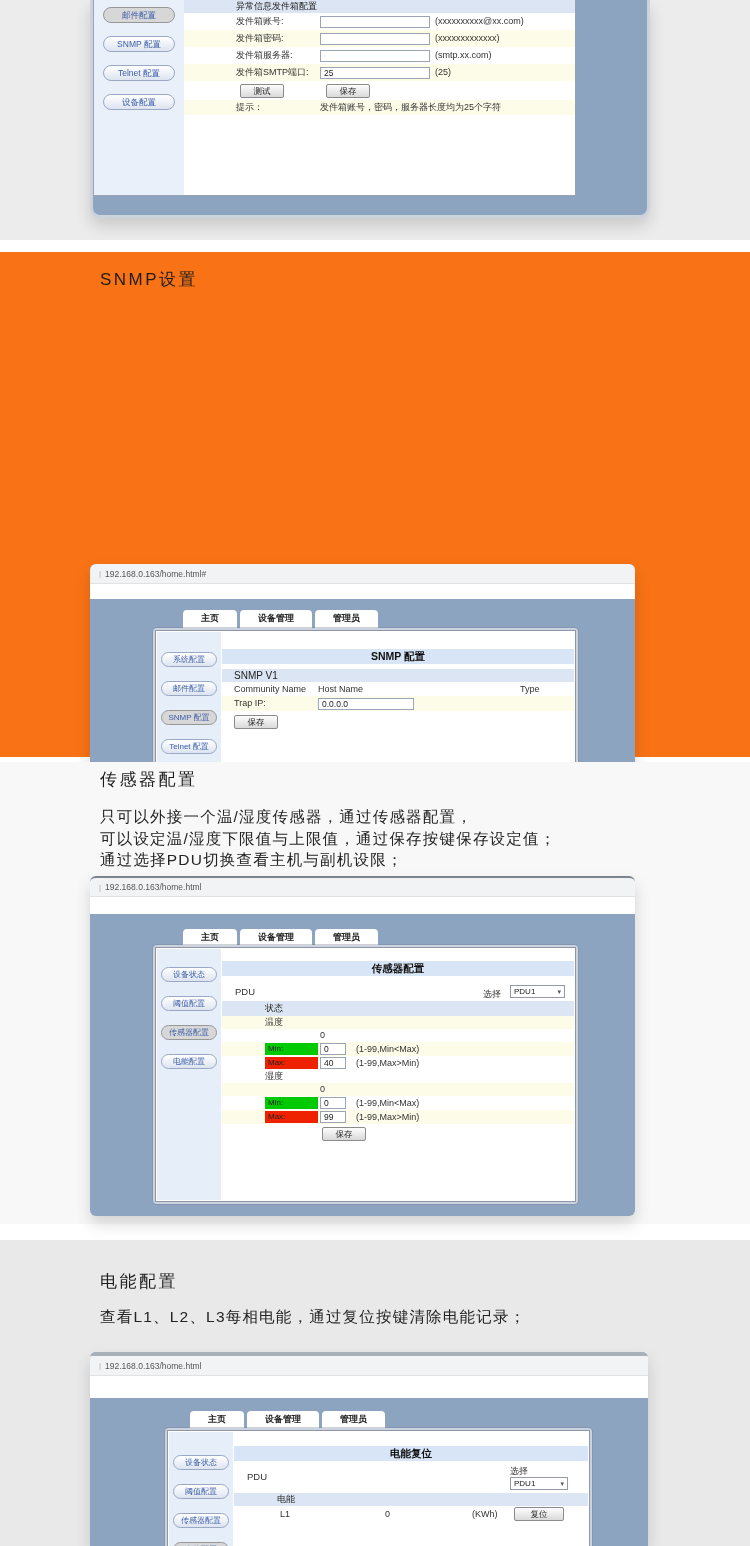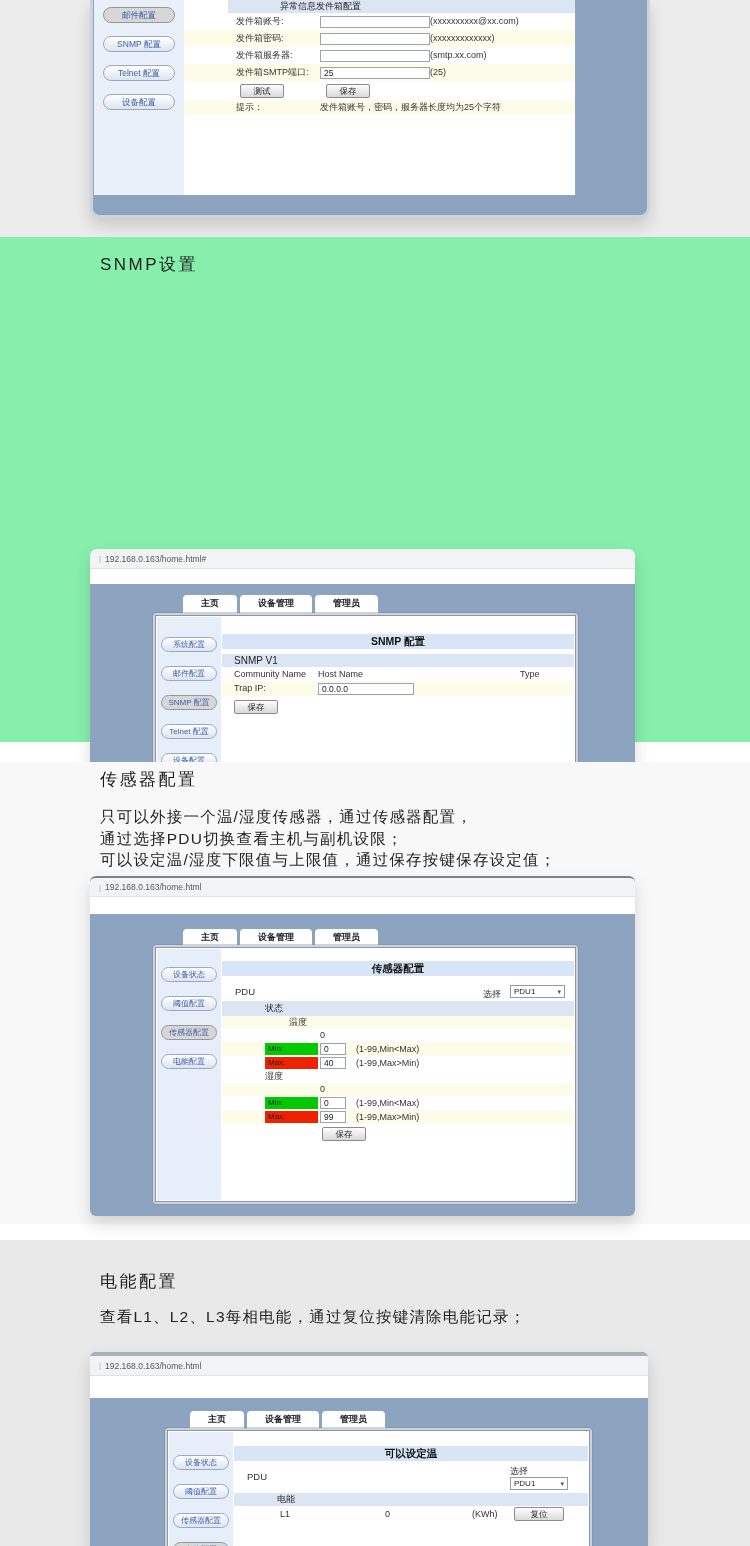--- a/index.html
+++ b/index.html
@@ -1,21 +1,21 @@
 <!DOCTYPE html>
 <html><head>
 <meta charset="utf-8">
 <style>
   * { margin:0; padding:0; box-sizing:border-box; }
   body { background:#ffffff; font-family:"Liberation Sans","DejaVu Sans",sans-serif; }
   .root { position:relative; width:750px; height:1546px; overflow:hidden; background:#ffffff; }
 
   .band { position:absolute; left:0; width:750px; }
   .s1 { top:0; height:240px; background:#ececec; }
-  .s2 { top:237px; height:505px; background:#86efac; }
+  .s2 { top:252px; height:505px; background:#f97316; }
   .s3 { top:762px; height:462px; background:#f8f8f8; }
   .s4 { top:1240px; height:306px; background:#e9e9e9; }
 
   .doc-h { position:absolute; left:100px; font-size:17px; color:#1d1d1d; letter-spacing:2.5px; font-weight:500; }
   .doc-p { position:absolute; left:100px; font-size:15.5px; color:#232323; letter-spacing:1.2px; }
   .doc-p div { line-height:21.5px; white-space:nowrap; }
 
   
   .win { position:absolute; background:#8da4c0; box-shadow:0 8px 16px rgba(0,0,0,.15); }
   .urlbar { background:#f2f3f4; border-bottom:1px solid #e2e2e2; font-size:8.5px; color:#555;
@@ -36,46 +36,46 @@
   .sb { display:block; width:56px; height:15px; line-height:13px; margin:0 auto 14px auto;
         text-align:center; font-size:8px; color:#3a5da8; background:linear-gradient(#ffffff,#dde4f0);
         border:1px solid #9aa8c4; border-radius:8px; white-space:nowrap; overflow:hidden; }
   .sb.on { background:#d7d7d7; border-color:#979797; }
 
   .main { position:absolute; left:66px; right:1px; top:1px; bottom:1px; font-size:9.5px; color:#333; }
   .tbar { height:15px; line-height:15px; background:#d7e5f7; text-align:center;
           font-weight:bold; font-size:10.5px; color:#111; }
   .row { position:relative; white-space:nowrap; }
   .rb { background:#dbe5f3; }
-  .ry { background:#fdfce8;padding-left:24px; }
+  .ry { background:#fdfce8; }
   .rw { background:#ffffff; }
 
   .tin { display:inline-block; vertical-align:middle; background:#fff; border:1px solid #9aa4b2;
          height:12px; line-height:10px; font-size:8.5px; color:#222; padding:0 3px; }
   .btn { display:inline-block; vertical-align:middle; text-align:center; font-size:8.5px; color:#222;
          background:linear-gradient(#fdfdfd,#d9d9d9); border:1px solid #8b8b8b; border-radius:2px;
          height:14px; line-height:12px; padding:0 12px; }
   .dd { position:absolute; display:flex; justify-content:space-between; align-items:center;
         background:#fff; border:1px solid #919aa6; height:13px; font-size:8px; color:#222; padding:0 3px; }
   .dd .ar { font-size:7px; color:#555; }
 
   
   .win1 { left:90px; top:0; width:560px; height:218px; border-radius:0 0 10px 10px;
           border-left:3px solid #ccd3dd; border-right:3px solid #ccd3dd; border-bottom:3px solid #ccd3dd; }
   .panel1 { position:absolute; left:0; top:0; width:483px; height:196px; background:#fff;
             border:1px solid #98a2b2; border-top:none; display:flex; }
   .side1 { width:90px; background:#eaf0fa; }
   .side1 .sb { width:72px; height:16px; line-height:14px; margin:0 auto 13px auto; font-size:8.5px; }
   .side1 .sb:first-child { margin-top:7px; }
   .main1 { flex:1; font-size:9px; color:#333; }
-  .m1hdr { height:13px; line-height:13px; background:#dbe5f3; padding-left:52px; color:#222;margin-left:44px; }
+  .m1hdr { height:13px; line-height:13px; background:#dbe5f3; padding-left:52px; color:#222; }
   .m1row { height:17px; line-height:17px; padding-left:52px; white-space:nowrap; }
   .m1row .lb { display:inline-block; width:84px; }
   .m1row .tin { width:110px; }
-  .m1row .hint { color:#333; }
+  .m1row .hint { margin-left:5px; color:#333; }
   .m1btns { height:19px; line-height:19px; padding-left:56px; }
   .m1btns .btn { width:44px; padding:0; }
   .m1btns .btn + .btn { margin-left:42px; }
   .m1tip { height:15px; line-height:15px; padding-left:52px; }
   .m1tip .lb { display:inline-block; width:84px; }
 
   
   .win2 { left:90px; top:312px; width:545px; height:334px; border-radius:6px; overflow:hidden;
           display:flex; flex-direction:column; }
   .win2 .urlbar { height:20px; }
@@ -221,22 +221,22 @@
         </div>
       </div>
     </div>
 
   </div>
 
   <div class="band s3">
     <div class="doc-h" style="top:6px;">传感器配置</div>
     <div class="doc-p" style="top:44px;">
       <div>只可以外接一个温/湿度传感器，通过传感器配置，</div>
+      <div>可以设定温/湿度下限值与上限值，通过保存按键保存设定值；</div>
       <div>通过选择PDU切换查看主机与副机设限；</div>
-      <div>可以设定温/湿度下限值与上限值，通过保存按键保存设定值；</div>
     </div>
 
     <div class="win win3" style="top:114px;left:90px;position:absolute;">
       <div class="urlbar">
         <span class="urlcur">|</span>
         <span>192.168.0.163/home.html</span>
       </div>
       <div class="whitebar"></div>
       <div class="bluearea">
         <div class="tabs">
@@ -322,21 +322,21 @@
         </div>
         <div class="frame">
           <div class="pbody">
             <div class="side">
               <span class="sb">设备状态</span>
               <span class="sb">阈值配置</span>
               <span class="sb">传感器配置</span>
               <span class="sb on">电能配置</span>
             </div>
             <div class="main">
-              <div class="tbar ener-title">可以设定温</div>
+              <div class="tbar ener-title">电能复位</div>
               <div class="pdurow4 rw">
                 <span class="pl">PDU</span>
                 <span class="sel">选择</span>
                 <span class="dd">
                   <span>PDU1</span>
                   <span class="ar">▾</span>
                 </span>
               </div>
               <div class="enhdr rb">电能</div>
               <div class="l1row rw">

